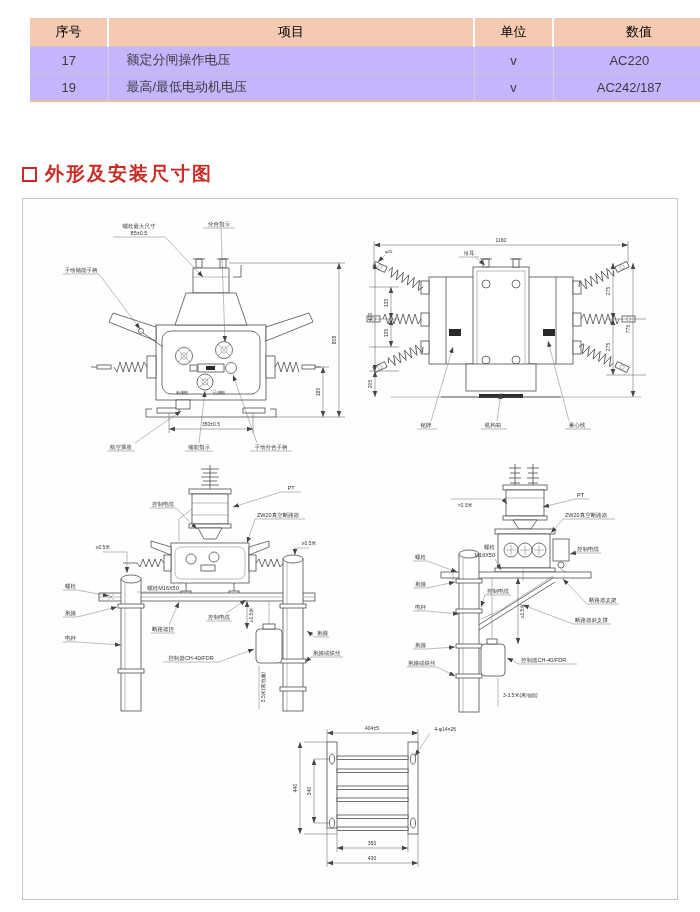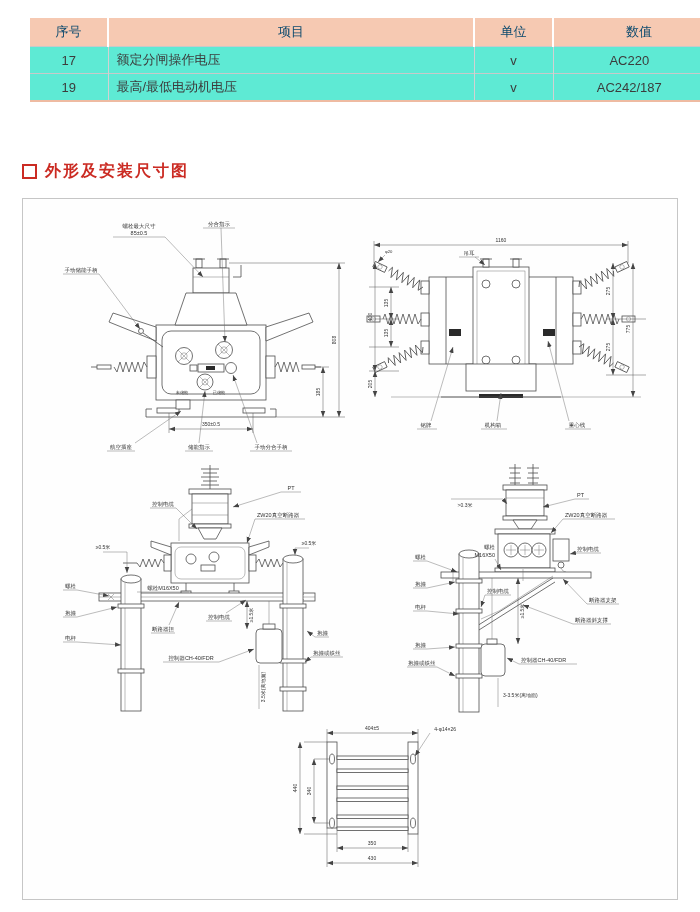--- a/index.html
+++ b/index.html
@@ -1,29 +1,29 @@
 <!DOCTYPE html>
 <html><head>
 <meta charset="utf-8">
 <style>
   html,body{margin:0;padding:0;}
   body{width:700px;height:912px;background:#ffffff;font-family:"Liberation Sans",sans-serif;position:relative;overflow:hidden;}
   .page{position:absolute;inset:0;}
 
   
   .spec-table{position:absolute;left:30px;top:18px;width:642px;border-collapse:collapse;table-layout:fixed;border-bottom:2px solid #eebba2;}
-  .spec-table th{background:#f6c9b2;color:#0c4a6e;font-weight:normal;font-size:13px;height:26px;border-left:2px solid #ffffff;}
+  .spec-table th{background:#f6c9b2;color:#000000;font-weight:normal;font-size:13px;height:26px;border-left:2px solid #ffffff;}
   .spec-table th:first-child{border-left:none;}
-  .spec-table td{font-size:13px;color:#3c3c3c;height:24px;border-top:1px solid #c9c9c9;border-left:1px solid #d2d2d2;text-align:center;background:#5eead4;}
+  .spec-table td{font-size:13px;color:#3c3c3c;height:24px;border-top:1px solid #c9c9c9;border-left:1px solid #d2d2d2;text-align:center;background:#c4b5fd;}
   .spec-table td:first-child{border-left:none;}
-  .spec-table td.item{text-align:left;padding-left:8px;}
+  .spec-table td.item{text-align:left;padding-left:18px;}
   .c-no{width:75px;} .c-item{width:362px;margin-left:24px;} .c-unit{width:75px;font-family:Liberation Serif, serif;} .c-val{width:130px;padding-left:20px;}
 
   
-  .section-head{position:absolute;left:22px;top:161px;display:flex;align-items:center;color:#cb2b23;font-size:16px;font-weight:bold;letter-spacing:2px;}
+  .section-head{position:absolute;left:22px;top:161px;display:flex;align-items:center;color:#cb2b23;font-size:19px;font-weight:bold;letter-spacing:2px;}
   .section-head .sq{display:inline-block;width:11px;height:11px;border:2px solid #cb2b23;margin-right:8px;}
 
   
   .panel{position:absolute;left:22px;top:198px;width:654px;height:700px;border:1px solid #c6c6c6;background:#fefefe;}
   .panel svg{position:absolute;}
 
   
   .ln{stroke:#4e4e4e;stroke-width:0.8;fill:none;}
   .lnw{stroke:#4e4e4e;stroke-width:0.8;fill:#ffffff;}
   .thin{stroke:#6a6a6a;stroke-width:0.45;fill:none;}

